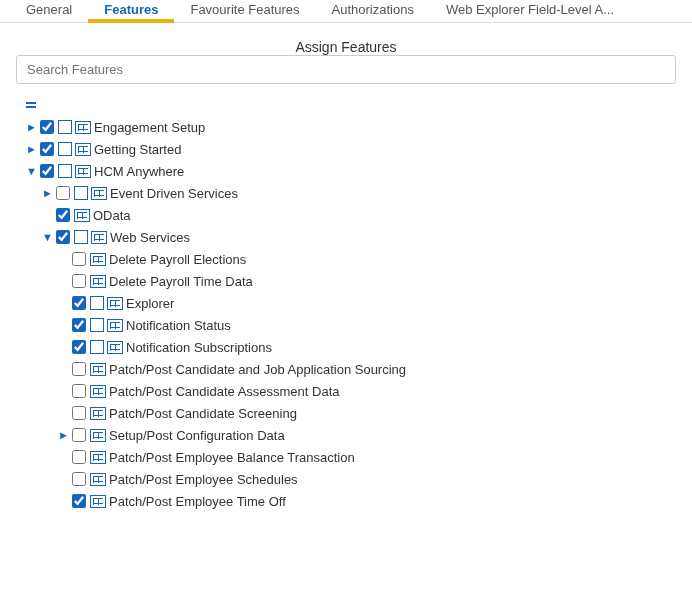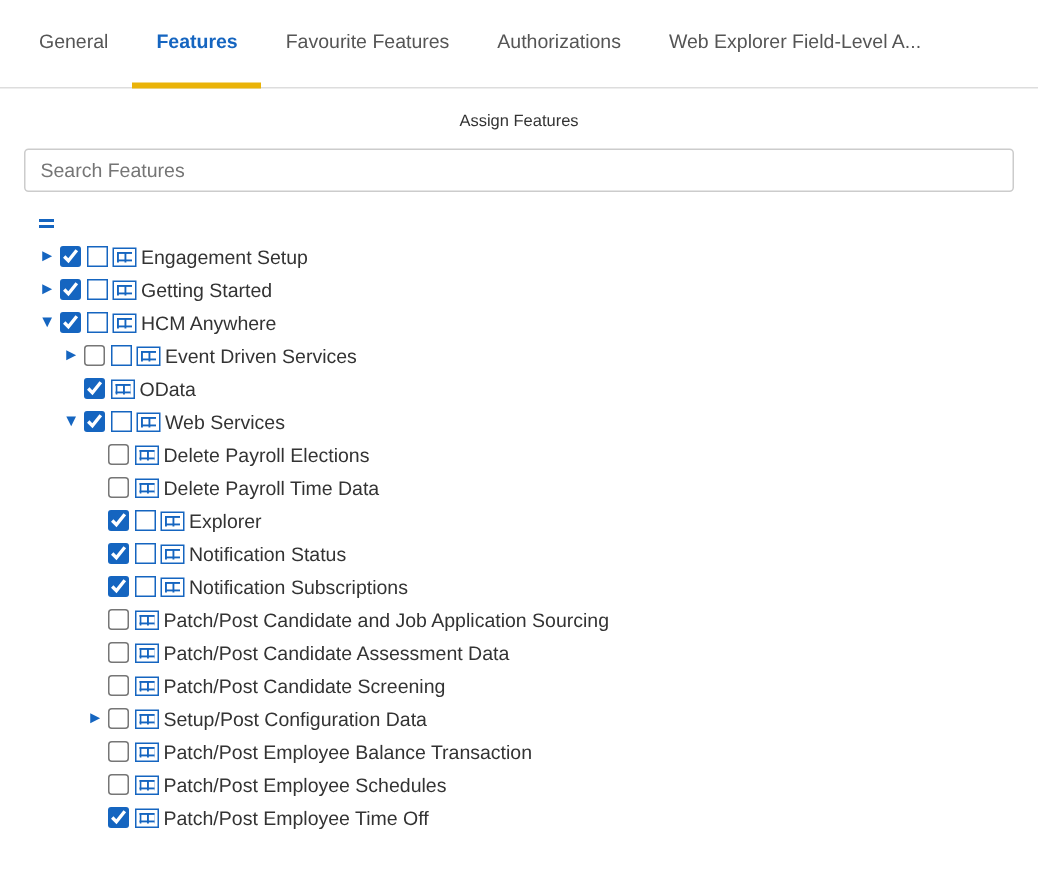--- a/index.html
+++ b/index.html
@@ -5,42 +5,41 @@
     * { box-sizing: border-box; margin: 0; padding: 0; }
     body { font-family: Arial, sans-serif; font-size: 13px; color: #333; background: #fff; width: 692px; }
 
     .tabs {
       display: flex;
       border-bottom: 1px solid #ddd;
       background: #fff;
       padding: 0 10px;
     }
     .tab {
-      padding: 20px 16px;
+      padding: 2px 16px;
       cursor: pointer;
       color: #555;
       font-size: 13px;
       border-bottom: 3px solid transparent;
       margin-bottom: -1px;
     }
     .tab.active {
       color: #1565c0;
       border-bottom: 4px solid #eab308;
       font-weight: bold;
     }
 
     .content {
       padding: 16px;
     }
 
     .panel-title {
       text-align: center;
-      font-size: 11px;
+      font-size: 14px;
       color: #333;
-      margin-bottom: 12px;
       font-weight: normal;
     }
 
     .search-box {
       width: 100%;
       padding: 6px 10px;
       border: 1px solid #ccc;
       border-radius: 3px;
       font-size: 13px;
       margin-bottom: 10px;

